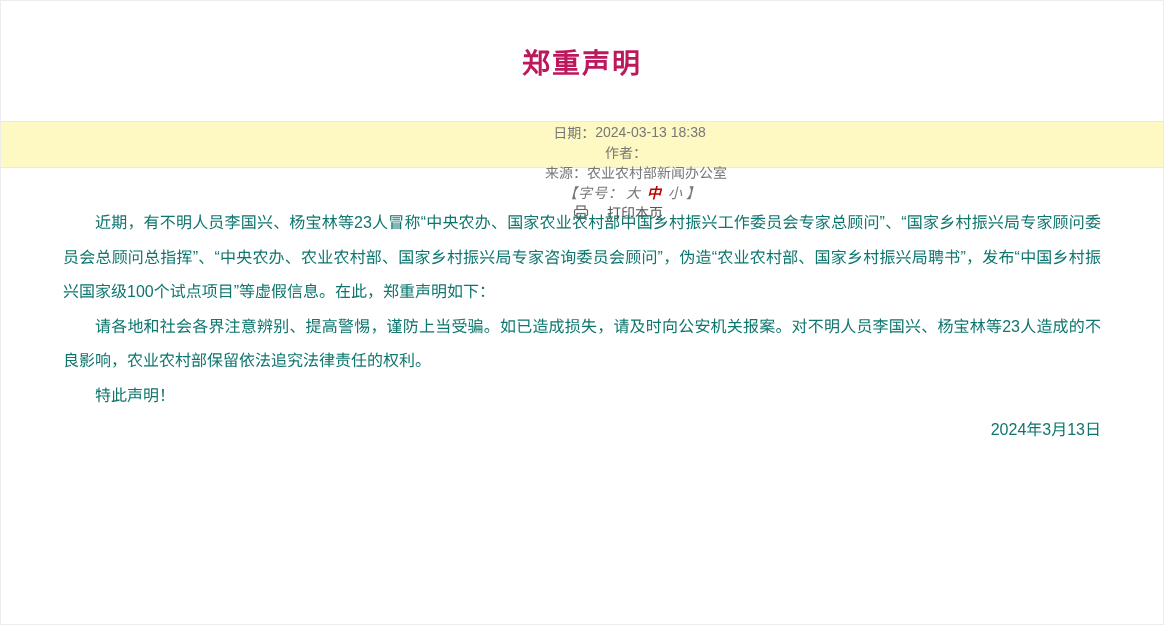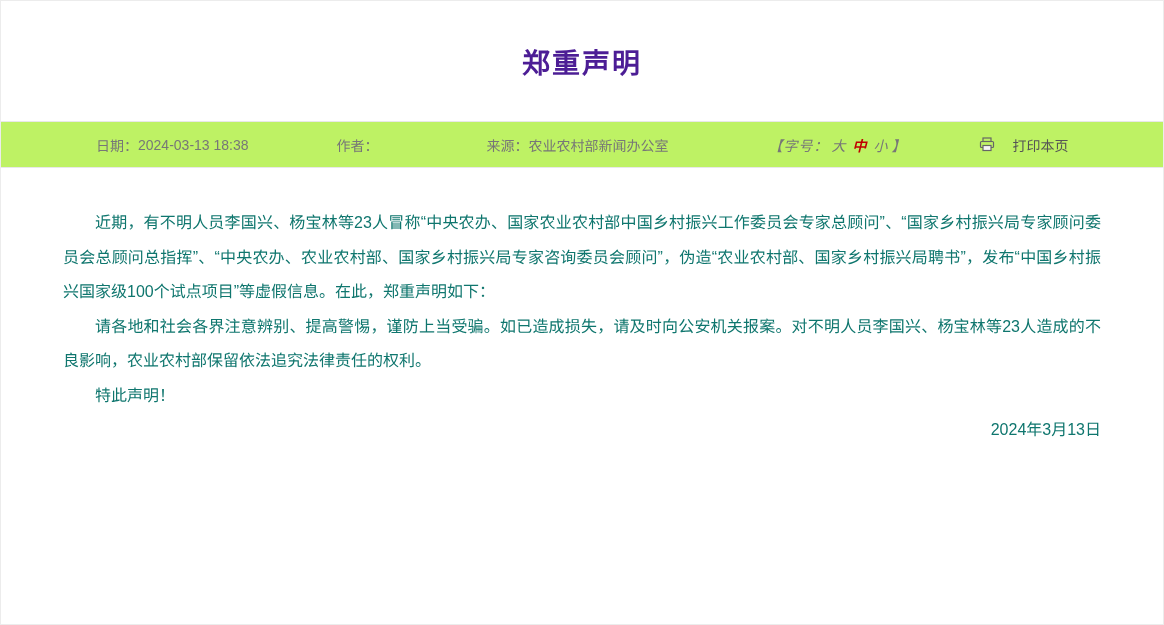--- a/index.html
+++ b/index.html
@@ -15,35 +15,36 @@
     background: #fff;
     border: 1px solid #ececec;
     position: relative;
   }
   
   .page-title {
     margin-top: 40px;
     text-align: center;
     font-size: 28px;
     font-weight: 600;
-    color: #4c1d95;
+    color: #be185d;
     letter-spacing: 2px;
   }
   
   .meta-bar {
     margin-top: 40px;
     height: 47px;
-    background: #bef264;
+    background: #fef9c3;
     border-top: 1px solid #e8e8e8;
     border-bottom: 1px solid #e8e8e8;
     display: flex;
     align-items: center;
     font-size: 14px;
     color: #777;
     white-space: nowrap;
+    flex-direction: column;
   }
   .meta-item { display: inline-flex; align-items: center; }
   .meta-date   { margin-left: 95px; }
   .meta-author { margin-left: 88px; }
   .meta-source { margin-left: 108px; }
   .meta-fontsize { margin-left: 100px; letter-spacing: 1px; font-style: italic; }
   .meta-print  { margin-left: 72px; cursor: pointer; color: #555; gap: 12px; }
   .fs-option { margin: 0 3px; cursor: pointer; color: #777; }
   .fs-current { color: #c00000; font-weight: bold; }
   .printer-icon { margin-right: 6px; display: inline-flex; }

